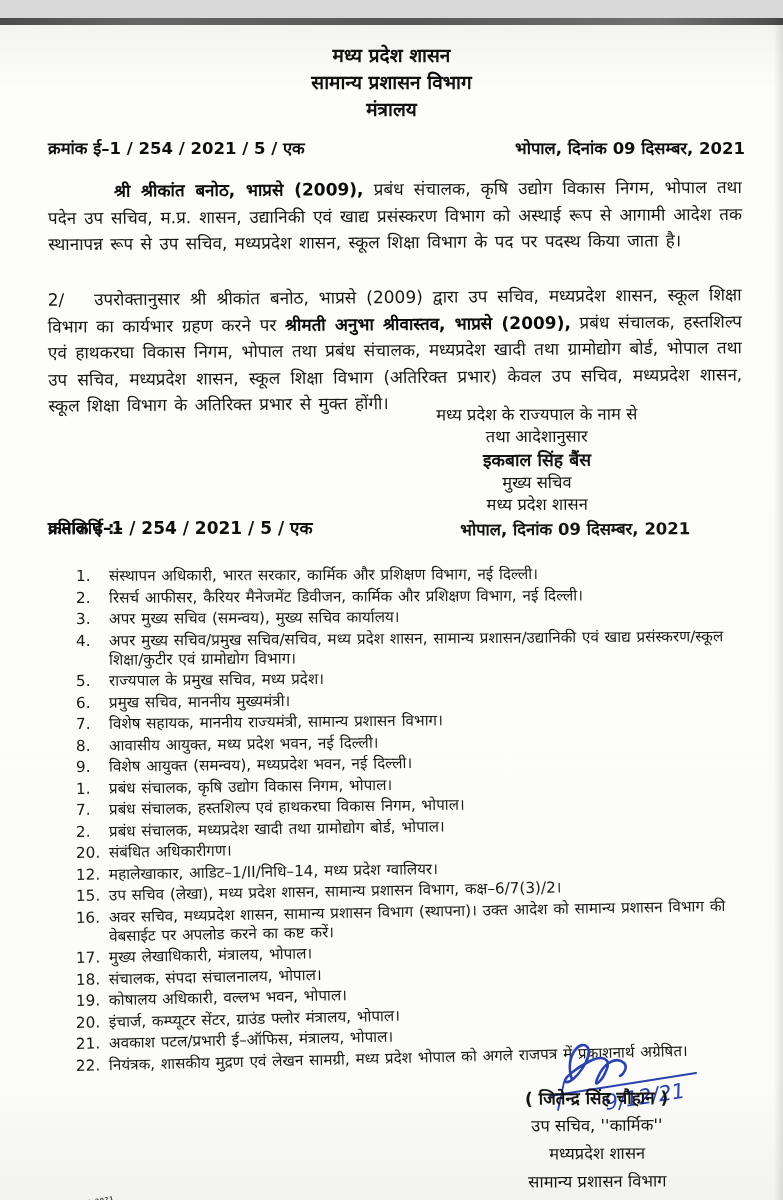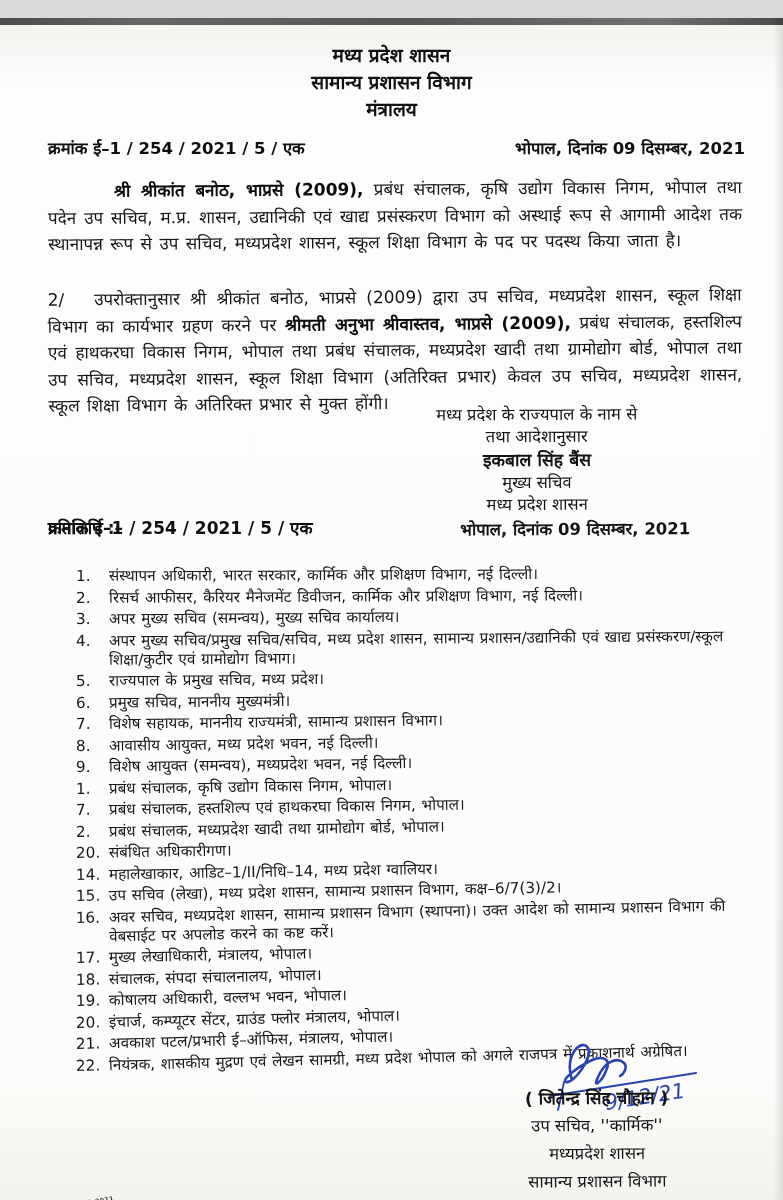--- a/index.html
+++ b/index.html
@@ -143,21 +143,21 @@
       </div>
       <div class="copy-item" style="transform: rotate(-0.85deg);">
         <span class="copy-num">2.</span>
         <span class="copy-text">प्रबंध संचालक, मध्यप्रदेश खादी तथा ग्रामोद्योग बोर्ड, भोपाल।</span>
       </div>
       <div class="copy-item" style="transform: rotate(-0.91deg);">
         <span class="copy-num">20.</span>
         <span class="copy-text">संबंधित अधिकारीगण।</span>
       </div>
       <div class="copy-item" style="transform: rotate(-0.96deg);">
-        <span class="copy-num">14.</span>
+        <span class="copy-num">12.</span>
         <span class="copy-text">महालेखाकार, आडिट–1/II/निधि–14, मध्य प्रदेश ग्वालियर।</span>
       </div>
       <div class="copy-item" style="transform: rotate(-1.02deg);">
         <span class="copy-num">15.</span>
         <span class="copy-text">उप सचिव (लेखा), मध्य प्रदेश शासन, सामान्य प्रशासन विभाग, कक्ष–6/7(3)/2।</span>
       </div>
       <div class="copy-item" style="transform: rotate(-1.07deg);">
         <span class="copy-num">16.</span>
         <span class="copy-text">अवर सचिव, मध्यप्रदेश शासन, सामान्य प्रशासन विभाग (स्थापना)। उक्त आदेश को सामान्य प्रशासन विभाग की वेबसाईट पर अपलोड करने का कष्ट करें।</span>
       </div>

